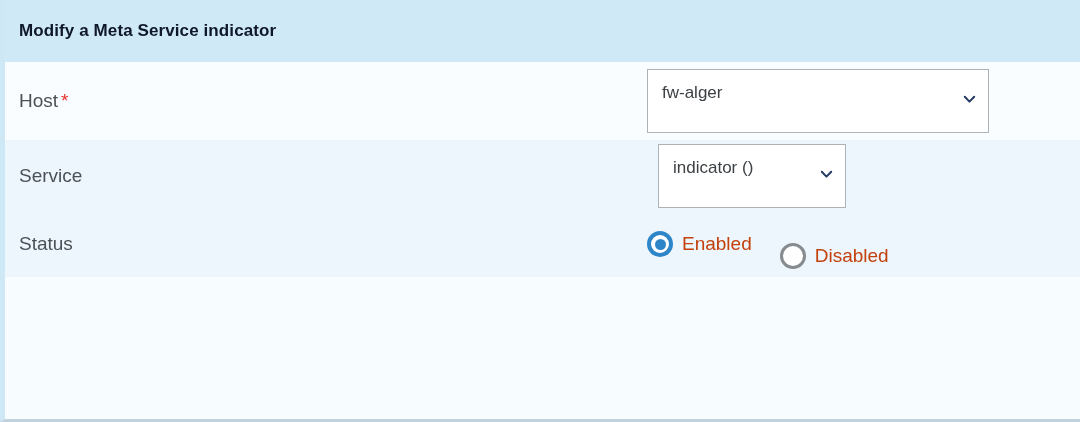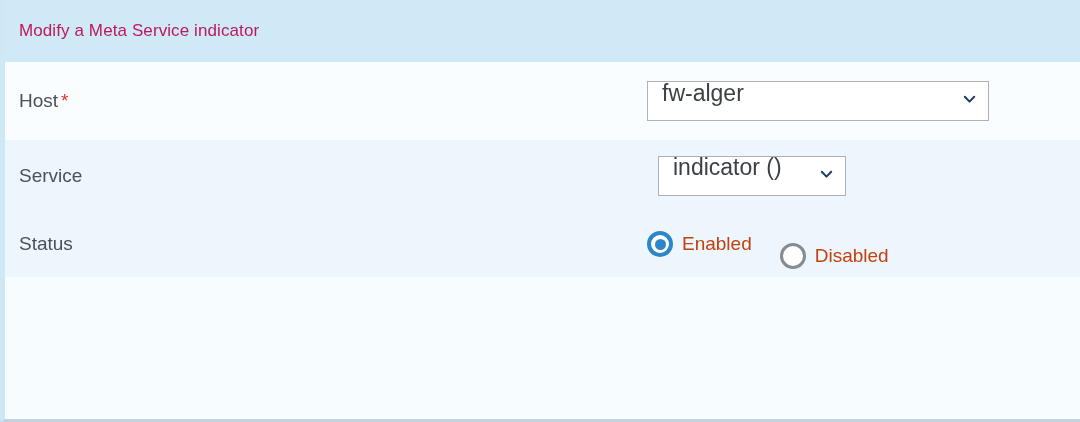--- a/index.html
+++ b/index.html
@@ -27,22 +27,22 @@
   .panel-header {
     height: 62px;
     background: #cfe9f6;
     display: flex;
     align-items: center;
     padding-left: 14px;
     box-sizing: border-box;
   }
   .panel-header .title {
     font-size: 17px;
-    font-weight: normal;
-    color: #be185d;
+    font-weight: bold;
+    color: #0f172a;
     letter-spacing: 0.1px;
   }
 
   
   .row {
     display: flex;
     align-items: center;
     box-sizing: border-box;
     padding-left: 14px;
     gap: 24px;
@@ -74,23 +74,23 @@
   }
 
   
   .sel {
     position: relative;
     box-sizing: border-box;
     background: #ffffff;
     border: 1px solid #aeb2b5;
     display: flex;
     align-items: center;
-    height: 40px;
+    height: 64px;
     padding: 0 34px 16px 14px;
-    font-size: 23px;
+    font-size: 17px;
     color: #3c4145;
     white-space: nowrap;
     cursor: pointer;
   }
   .sel-host     { width: 342px; }
   .sel-service  { width: 204px; }
   .sel-instance { width: 188px; margin-left: 11px; }
 
   .chev {
     position: absolute;

